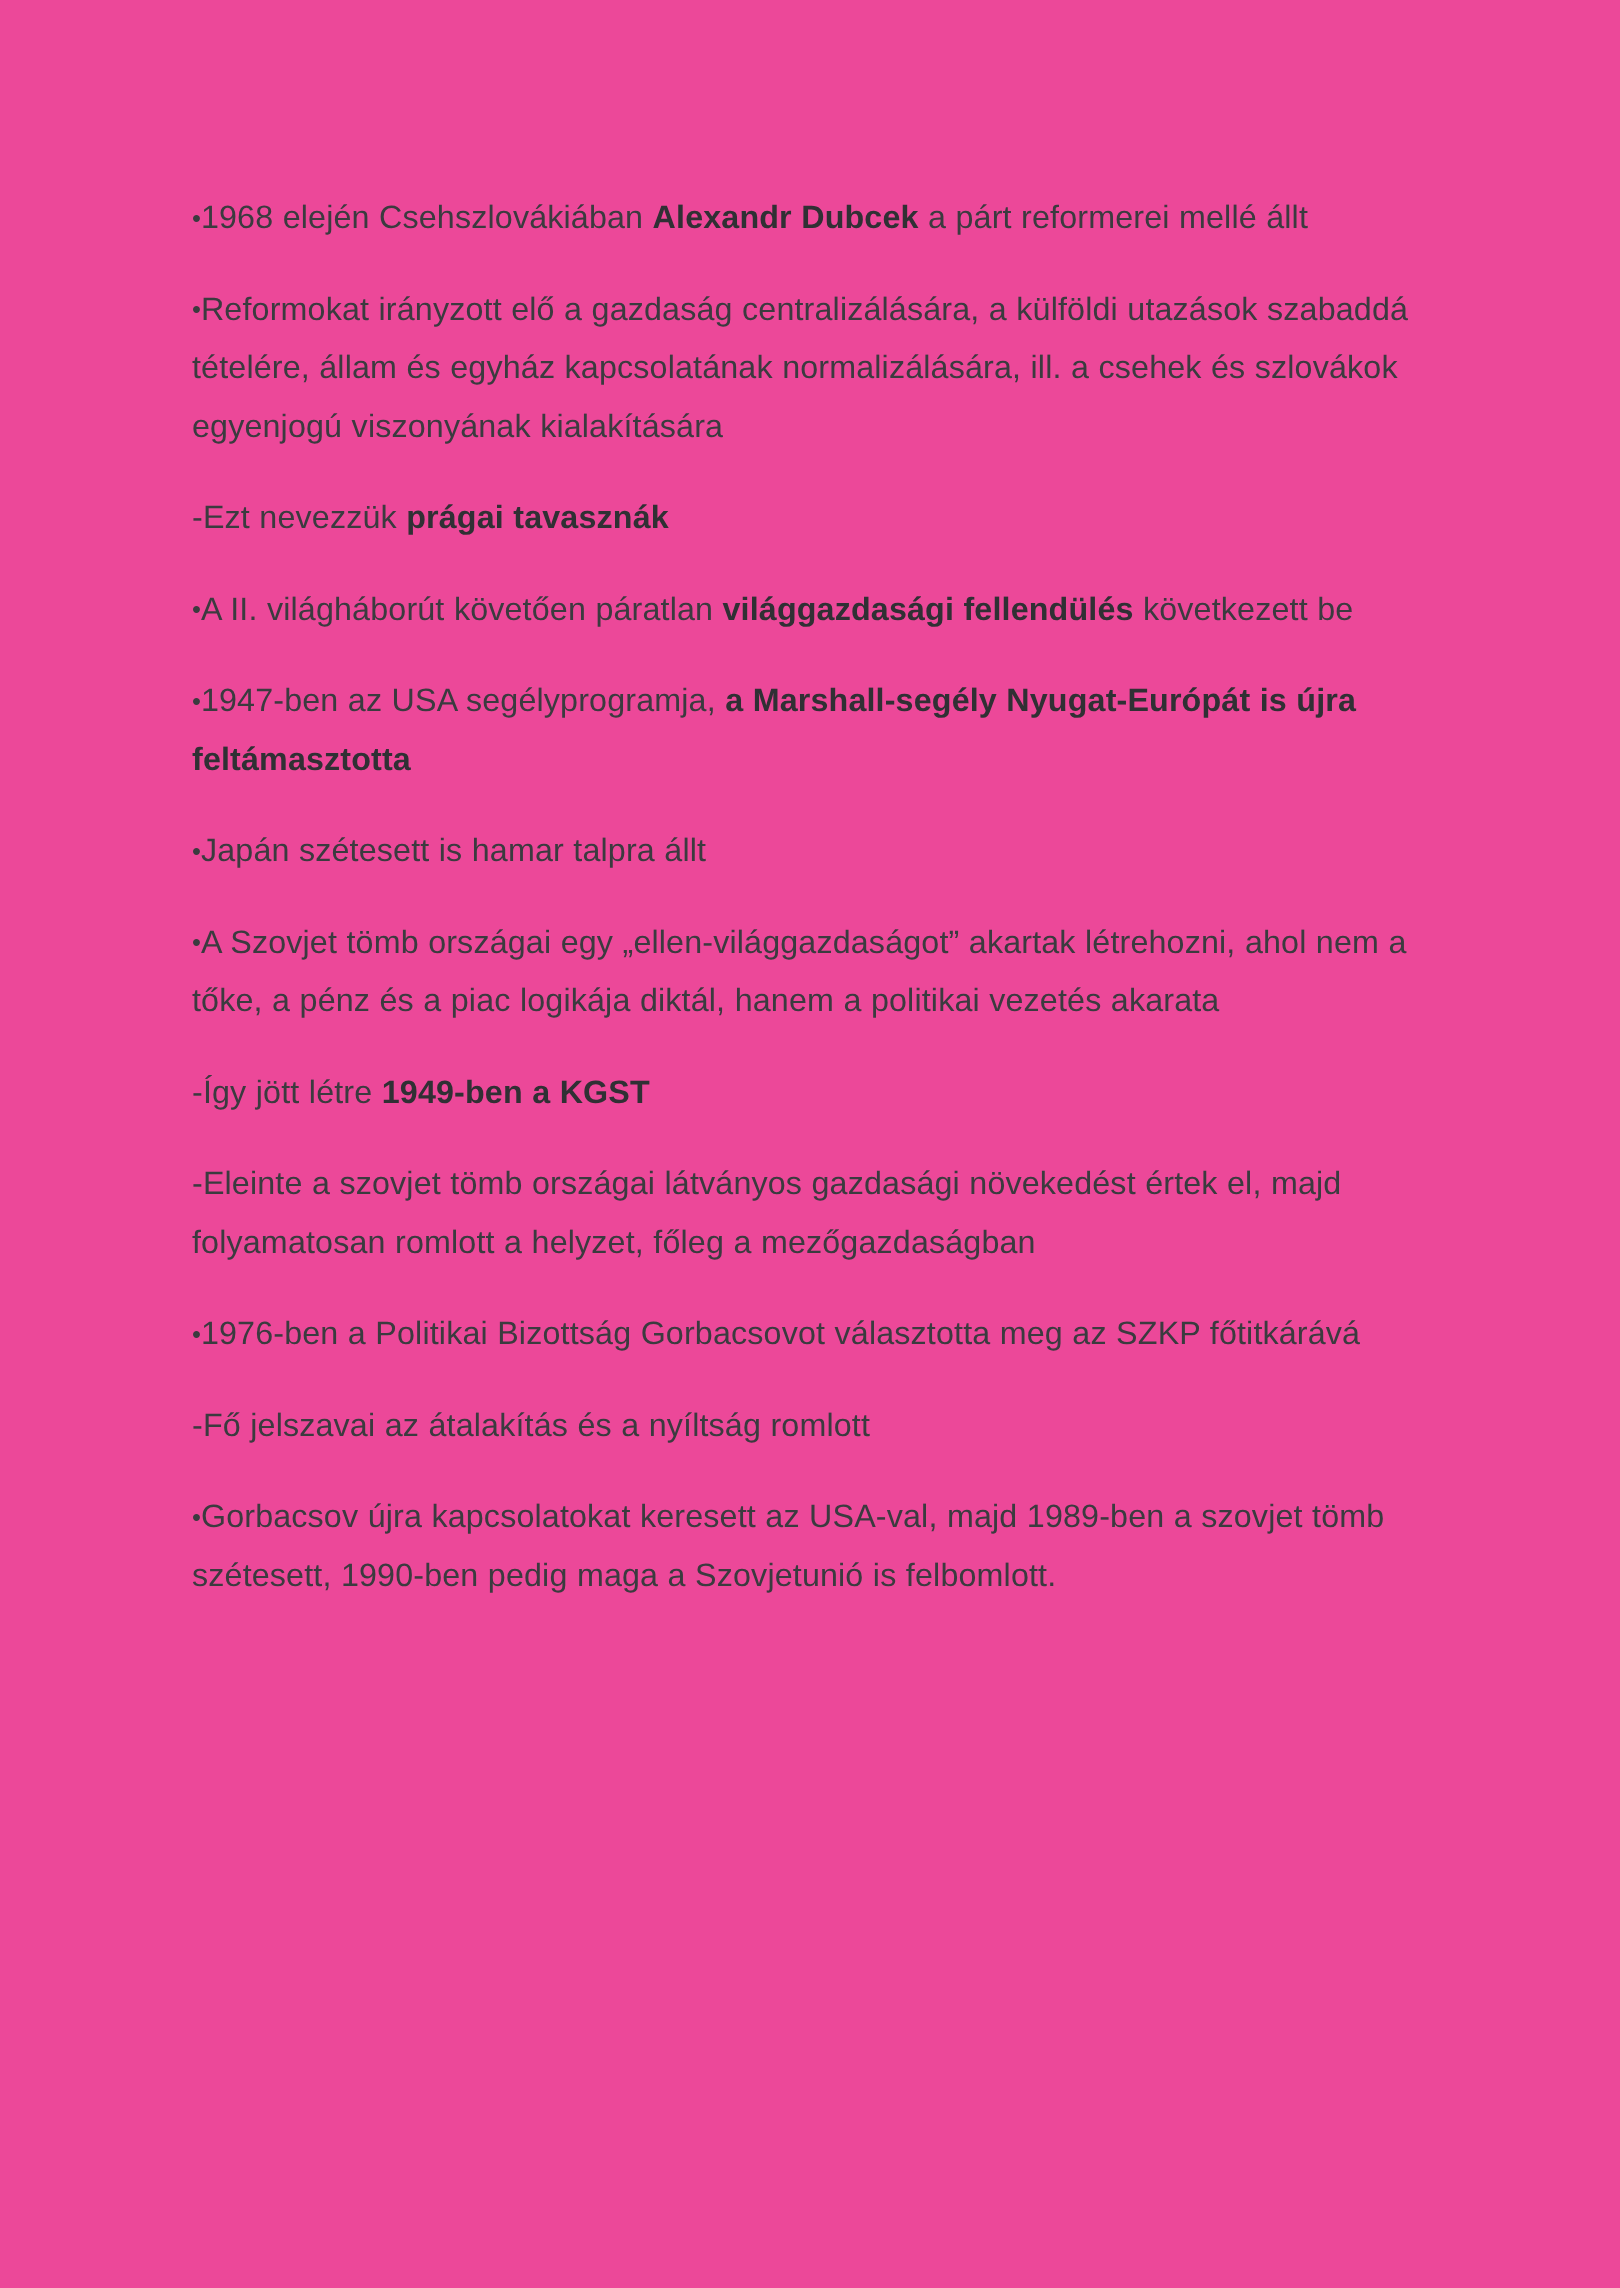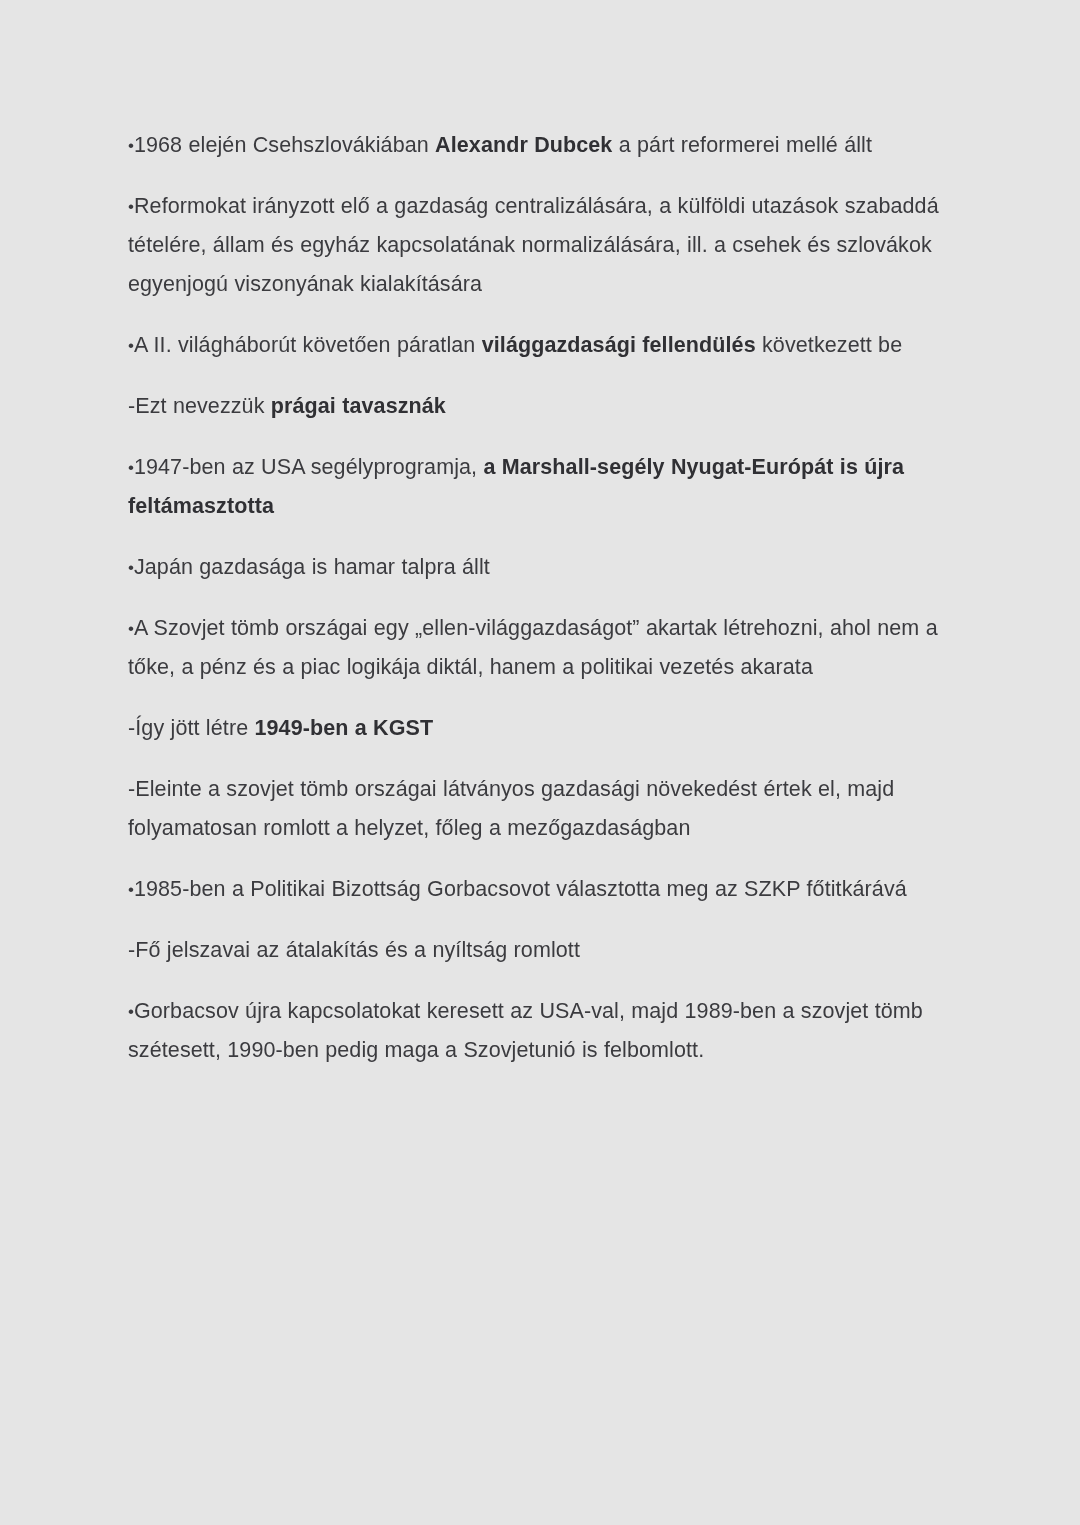--- a/index.html
+++ b/index.html
@@ -8,21 +8,21 @@
     padding: 0;
     background: #ffffff;
   }
   body {
     font-family: "Liberation Sans", sans-serif;
   }
   .page {
     position: relative;
     width: 1080px;
     height: 1525px;
-    background: #e5e5e5;
+    background: #ec4899;
     margin: 0 auto;
     overflow: hidden;
     box-sizing: border-box;
   }
   .doc-body {
     position: absolute;
     left: 128px;
     top: 126px;
     width: 826px;
   }
@@ -51,24 +51,24 @@
     letter-spacing: 0;
   }
 </style>
 </head>
 <body>
 
 <div class="page">
   <div class="doc-body">
       <p class="para"><span class="marker bullet-dot">•</span><span>1968 elején Csehszlovákiában </span><b>Alexandr Dubcek</b><span> a párt reformerei mellé állt</span></p>
       <p class="para"><span class="marker bullet-dot">•</span><span>Reformokat irányzott elő a gazdaság centralizálására, a külföldi utazások szabaddá tételére, állam és egyház kapcsolatának normalizálására, ill. a csehek és szlovákok egyenjogú viszonyának kialakítására</span></p>
+      <p class="para"><span class="marker">-</span><span>Ezt nevezzük </span><b>prágai tavasznák</b></p>
       <p class="para"><span class="marker bullet-dot">•</span><span>A II. világháborút követően páratlan </span><b>világgazdasági fellendülés</b><span> következett be</span></p>
-      <p class="para"><span class="marker">-</span><span>Ezt nevezzük </span><b>prágai tavasznák</b></p>
       <p class="para"><span class="marker bullet-dot">•</span><span>1947-ben az USA segélyprogramja, </span><b>a Marshall-segély Nyugat-Európát is újra feltámasztotta</b></p>
-      <p class="para"><span class="marker bullet-dot">•</span><span>Japán gazdasága is hamar talpra állt</span></p>
+      <p class="para"><span class="marker bullet-dot">•</span><span>Japán szétesett is hamar talpra állt</span></p>
       <p class="para"><span class="marker bullet-dot">•</span><span>A Szovjet tömb országai egy „ellen-világgazdaságot” akartak létrehozni, ahol nem a tőke, a pénz és a piac logikája diktál, hanem a politikai vezetés akarata</span></p>
       <p class="para"><span class="marker">-</span><span>Így jött létre </span><b>1949-ben a KGST</b></p>
       <p class="para"><span class="marker">-</span><span>Eleinte a szovjet tömb országai látványos gazdasági növekedést értek el, majd folyamatosan romlott a helyzet, főleg a mezőgazdaságban</span></p>
-      <p class="para"><span class="marker bullet-dot">•</span><span>1985-ben a Politikai Bizottság Gorbacsovot választotta meg az SZKP főtitkárává</span></p>
+      <p class="para"><span class="marker bullet-dot">•</span><span>1976-ben a Politikai Bizottság Gorbacsovot választotta meg az SZKP főtitkárává</span></p>
       <p class="para"><span class="marker">-</span><span>Fő jelszavai az átalakítás és a nyíltság romlott</span></p>
       <p class="para"><span class="marker bullet-dot">•</span><span>Gorbacsov újra kapcsolatokat keresett az USA-val, majd 1989-ben a szovjet tömb szétesett, 1990-ben pedig maga a Szovjetunió is felbomlott.</span></p>
     </div>
 </div>
 
 </body></html>

